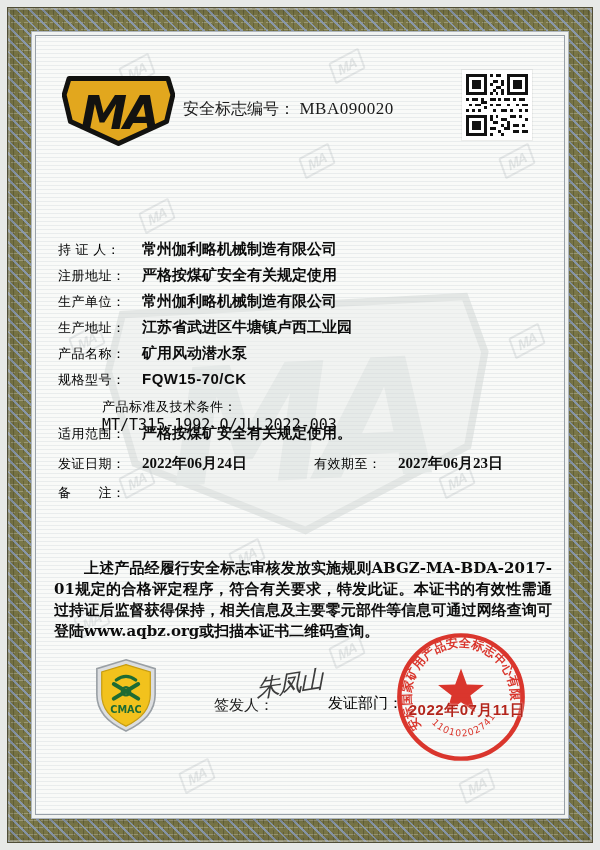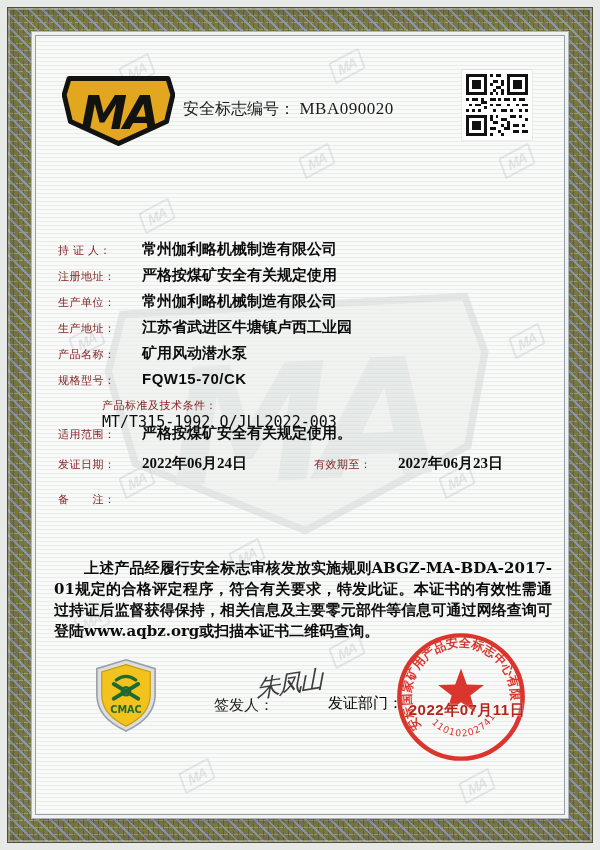--- a/index.html
+++ b/index.html
@@ -70,34 +70,34 @@
   .title{
     position:absolute;left:0;right:0;top:164px;text-align:center;
     font-family:"DejaVu Serif","Liberation Serif",serif;
     font-weight:bold;font-size:37px;color:#0d0d0d;letter-spacing:3px;
   }
 
   
   .fields{position:absolute;left:58px;right:46px;top:240px;}
   .f-row{display:flex;align-items:baseline;height:26px;}
   .f-label{
-    font-size:11px;color:#7f1d1d;flex:0 0 84px;white-space:pre;letter-spacing:.5px;
+    font-size:13px;color:#000000;flex:0 0 84px;white-space:pre;letter-spacing:.5px;
   }
   .f-row.long .f-label{flex:0 0 auto;}
   .f-value{
     font-family:Liberation Serif, serif;
     font-weight:bold;font-size:15px;color:#0c0c0c;white-space:nowrap;
   }
   .f-value.model{font-family:"Liberation Sans","DejaVu Sans",sans-serif;letter-spacing:.5px;}
   .f-value.plain{font-family:"DejaVu Sans Mono","Liberation Mono",monospace;font-weight:normal;margin-left:44px;font-size:15px;}
   .f-row.gap{margin-top:2px;flex-direction:column;}
   .dates-row{display:flex;align-items:baseline;height:26px;margin-top:4px;}
   .dates-row .f-value{flex:0 0 158px;}
   .dates-row .f-label.second{flex:0 0 84px;margin-left:14px;}
-  .remark-row{display:flex;height:26px;margin-top:12px;}
+  .remark-row{display:flex;height:26px;margin-top:4px;}
 
   
   .statement{
     position:absolute;left:54px;right:48px;top:558px;
     font-family:"DejaVu Serif","Liberation Serif",serif;
     font-weight:bold;font-size:15px;line-height:21px;color:#0c0c0c;
     text-align:justify;text-indent:2em;
   }
 
   

